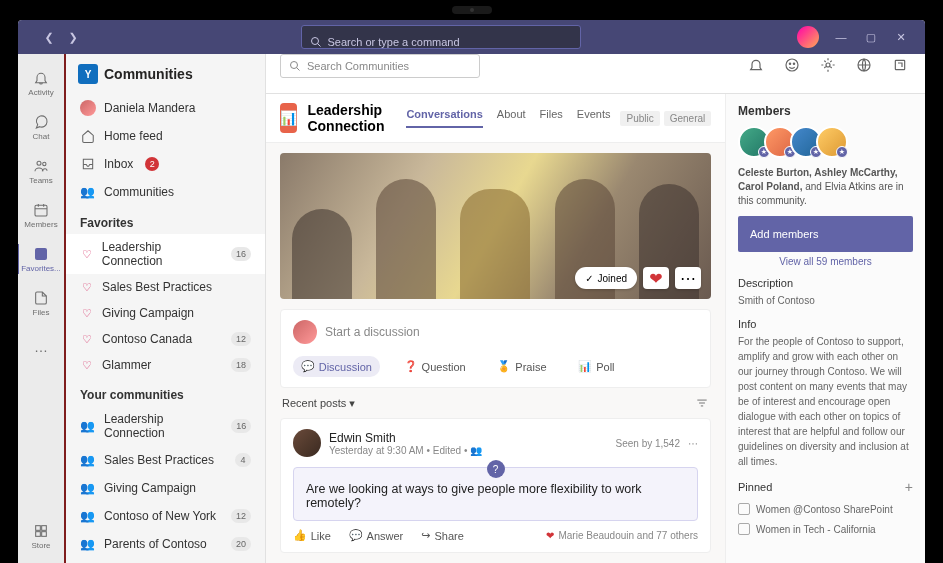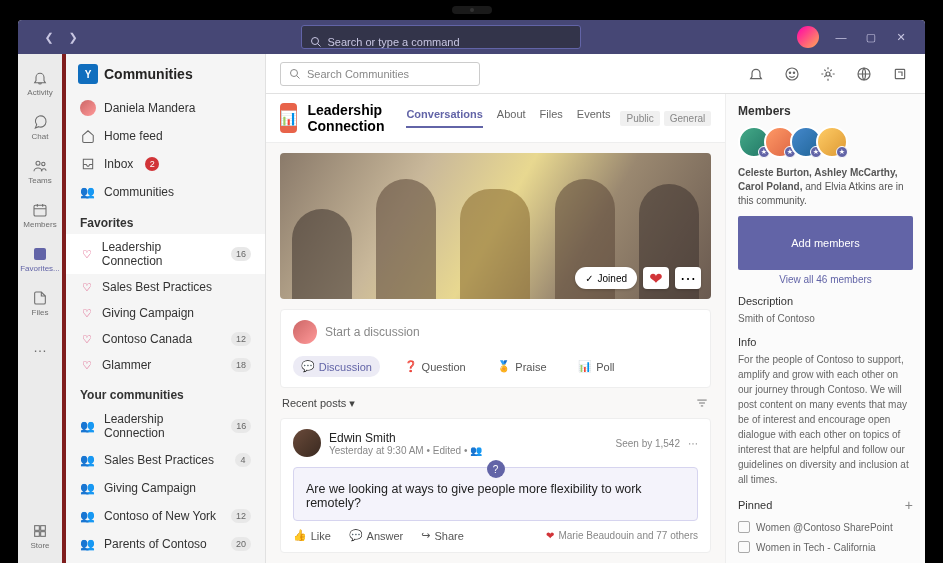--- a/index.html
+++ b/index.html
@@ -11,39 +11,39 @@
 .titlebar{height:34px;background:#464775;display:flex;align-items:center;padding:0 6px;gap:8px}
 .nav-arrows{display:flex;gap:2px;margin-left:14px}
 .nav-arrow{width:22px;height:22px;border-radius:3px;display:flex;align-items:center;justify-content:center;color:#c8c6e2;cursor:pointer;font-size:11px}
 .search-wrap{flex:1;display:flex;justify-content:center}
 .top-search{width:280px;height:24px;background:#33344a;border:1px solid #6264a7;border-radius:3px;display:flex;align-items:flex-end;padding:0 8px;color:#c8c6e2;font-size:11px;gap:6px}
 .top-right{display:flex;align-items:center;gap:8px;margin-right:4px}
 .avatar-top{width:22px;height:22px;border-radius:50%;background:linear-gradient(135deg,#f0a,#fa5)}
 .win-btns{display:flex;gap:2px}
 .win-btn{width:28px;height:24px;display:flex;align-items:center;justify-content:center;color:#c8c6e2;font-size:11px;cursor:pointer}
 .body{flex:1;display:flex;overflow:hidden;background:#f0f0f0}
-.apprail{width:48px;background:#ebebeb;border-right:4px solid #7f1d1d;display:flex;flex-direction:column;align-items:center;padding-top:8px;gap:2px}
+.apprail{width:48px;background:#ebebeb;border-right:2px solid #7f1d1d;display:flex;flex-direction:column;align-items:center;padding-top:8px;gap:2px}
 .rail-item{width:48px;height:42px;display:flex;flex-direction:column;align-items:center;justify-content:center;gap:1px;color:#6e6e6e;cursor:pointer;position:relative;font-size:8px}
 .rail-item.active{color:#6264a7}
 .rail-item.active::before{content:"";position:absolute;left:0;top:6px;bottom:6px;width:2px;background:#6264a7}
 .rail-icon{width:18px;height:18px;display:flex;align-items:center;justify-content:center}
 .rail-spacer{flex:1}
 .sidebar{width:200px;background:#f5f5f5;border-right:1px solid #e1e1e1;display:flex;flex-direction:column;overflow-y:auto;font-size:12px;color:#252423}
 .sb-header{display:flex;align-items:center;gap:6px;padding:10px 12px;font-weight:700;font-size:14px}
 .yammer-logo{width:20px;height:20px;background:#106ebe;border-radius:3px;display:flex;align-items:center;justify-content:center;color:#fff;font-size:10px;font-weight:bold}
 .sb-item{display:flex;align-items:center;gap:8px;padding:6px 14px;cursor:pointer;color:#333}
 .sb-item.active{background:#fff}
 .sb-avatar-sm{width:16px;height:16px;border-radius:50%;background:linear-gradient(135deg,#c66,#f99);flex-shrink:0}
 .sb-ico{width:16px;height:16px;color:#666;flex-shrink:0;display:flex;align-items:center;justify-content:center}
 .badge-red{background:#d13438;color:#fff;border-radius:8px;min-width:14px;height:14px;font-size:9px;display:inline-flex;align-items:center;justify-content:center;padding:0 4px}
 .sb-section{padding:10px 14px 4px;font-weight:600;font-size:12px;color:#333}
 .heart{color:#d83b6e;width:14px;display:inline-block;text-align:center;font-size:11px}
 .count-pill{background:#e8e8e8;color:#666;border-radius:8px;min-width:16px;height:14px;font-size:9px;display:inline-flex;align-items:center;justify-content:center;padding:0 5px;margin-left:auto}
 .communities-ico{color:#666;font-size:12px}
-.header2{height:40px;background:#fff;border-bottom:1px solid #e1e1e1;display:flex;align-items:center;padding:0 14px;gap:14px}
+.header2{height:40px;background:#fff;border-bottom:1px solid #e1e1e1;display:flex;align-items:flex-start;padding:0 14px;gap:14px}
 .search2{flex:0 0 200px;height:24px;border:1px solid #ccc;border-radius:3px;display:flex;align-items:center;padding:0 8px;gap:6px;color:#888;font-size:11px;background:#fff}
 .h2-spacer{flex:1}
 .h2-icon{width:22px;height:22px;display:flex;align-items:center;justify-content:center;color:#666;cursor:pointer}
 .main{flex:1;display:flex;flex-direction:column;overflow:hidden;background:#f9f8f7}
 .content-row{flex:1;display:flex;overflow:hidden}
 .feed{flex:1;display:flex;flex-direction:column;overflow-y:auto}
 .page-head{display:flex;align-items:center;gap:10px;padding:8px 14px;background:#fff;border-bottom:1px solid #eee}
 .community-logo{width:30px;height:30px;background:#e8634a;border-radius:4px;display:flex;align-items:center;justify-content:center;color:#fff;font-size:14px}
 .page-title{font-weight:700;font-size:14px}
 .tabs{display:flex;gap:14px;margin-left:12px;font-size:11px}
@@ -83,21 +83,21 @@
 .rs-title{font-weight:600;font-size:12px;margin-bottom:8px}
 .member-avs{display:flex;gap:-4px;margin-bottom:8px}
 .mav{width:32px;height:32px;border-radius:50%;border:2px solid #fff;margin-left:-6px;position:relative}
 .mav:first-child{margin-left:0}
 .mav-badge{position:absolute;bottom:-2px;right:-2px;width:12px;height:12px;background:#6264a7;border-radius:50%;border:1.5px solid #fff;color:#fff;font-size:7px;display:flex;align-items:center;justify-content:center}
 .mv1{background:linear-gradient(135deg,#4a8,#276)}
 .mv2{background:linear-gradient(135deg,#f96,#d64)}
 .mv3{background:linear-gradient(135deg,#48c,#269)}
 .mv4{background:linear-gradient(135deg,#fc6,#d93)}
 .members-text{font-size:10px;color:#555;line-height:1.4;margin-bottom:8px}
-.add-btn{width:100%;background:#6264a7;color:#fff;text-align:center;padding:21px;border-radius:2px;font-size:11px;cursor:pointer;margin-bottom:4px}
+.add-btn{width:100%;background:#6264a7;color:#fff;padding:12px;border-radius:2px;font-size:11px;cursor:pointer;margin-bottom:4px}
 .view-all{text-align:center;color:#6264a7;font-size:10px;cursor:pointer;margin-bottom:10px}
 .rs-section{font-weight:400;font-size:11px;margin-top:10px;margin-bottom:4px;display:flex;align-items:center}
 .rs-section .plus{margin-left:auto;color:#888;cursor:pointer;font-size:14px}
 .rs-text{font-size:10px;color:#666;line-height:1.5}
 .pinned-item{display:flex;align-items:center;gap:6px;padding:4px 0;color:#666;font-size:10px}
 .pin-ico{width:12px;height:12px;border:1px solid #aaa;border-radius:2px;flex-shrink:0}
 svg{display:block}
 </style>
 </head>
 <body>
@@ -465,21 +465,21 @@
                 </div>
               <div class="mav mv3">
                   <div class="mav-badge">★</div>
                 </div>
               <div class="mav mv4">
                   <div class="mav-badge">★</div>
                 </div>
             </div>
             <div class="members-text"><b>Celeste Burton, Ashley McCarthy, Carol Poland,</b><span> and Elvia Atkins are in this community.</span></div>
             <div class="add-btn">Add members</div>
-            <div class="view-all">View all 46 members</div>
+            <div class="view-all">View all 59 members</div>
 
             <div class="rs-section">Description</div>
             <div class="rs-text">Smith of Contoso</div>
 
             <div class="rs-section">Info</div>
             <div class="rs-text">For the people of Contoso to support, amplify and grow with each other on our journey through Contoso. We will post content on many events that may be of interest and encourage open dialogue with each other on topics of interest that are helpful and follow our guidelines on diversity and inclusion at all times.</div>
 
             <div class="rs-section">
                 <span>Pinned</span>
                 <span class="plus">+</span>

